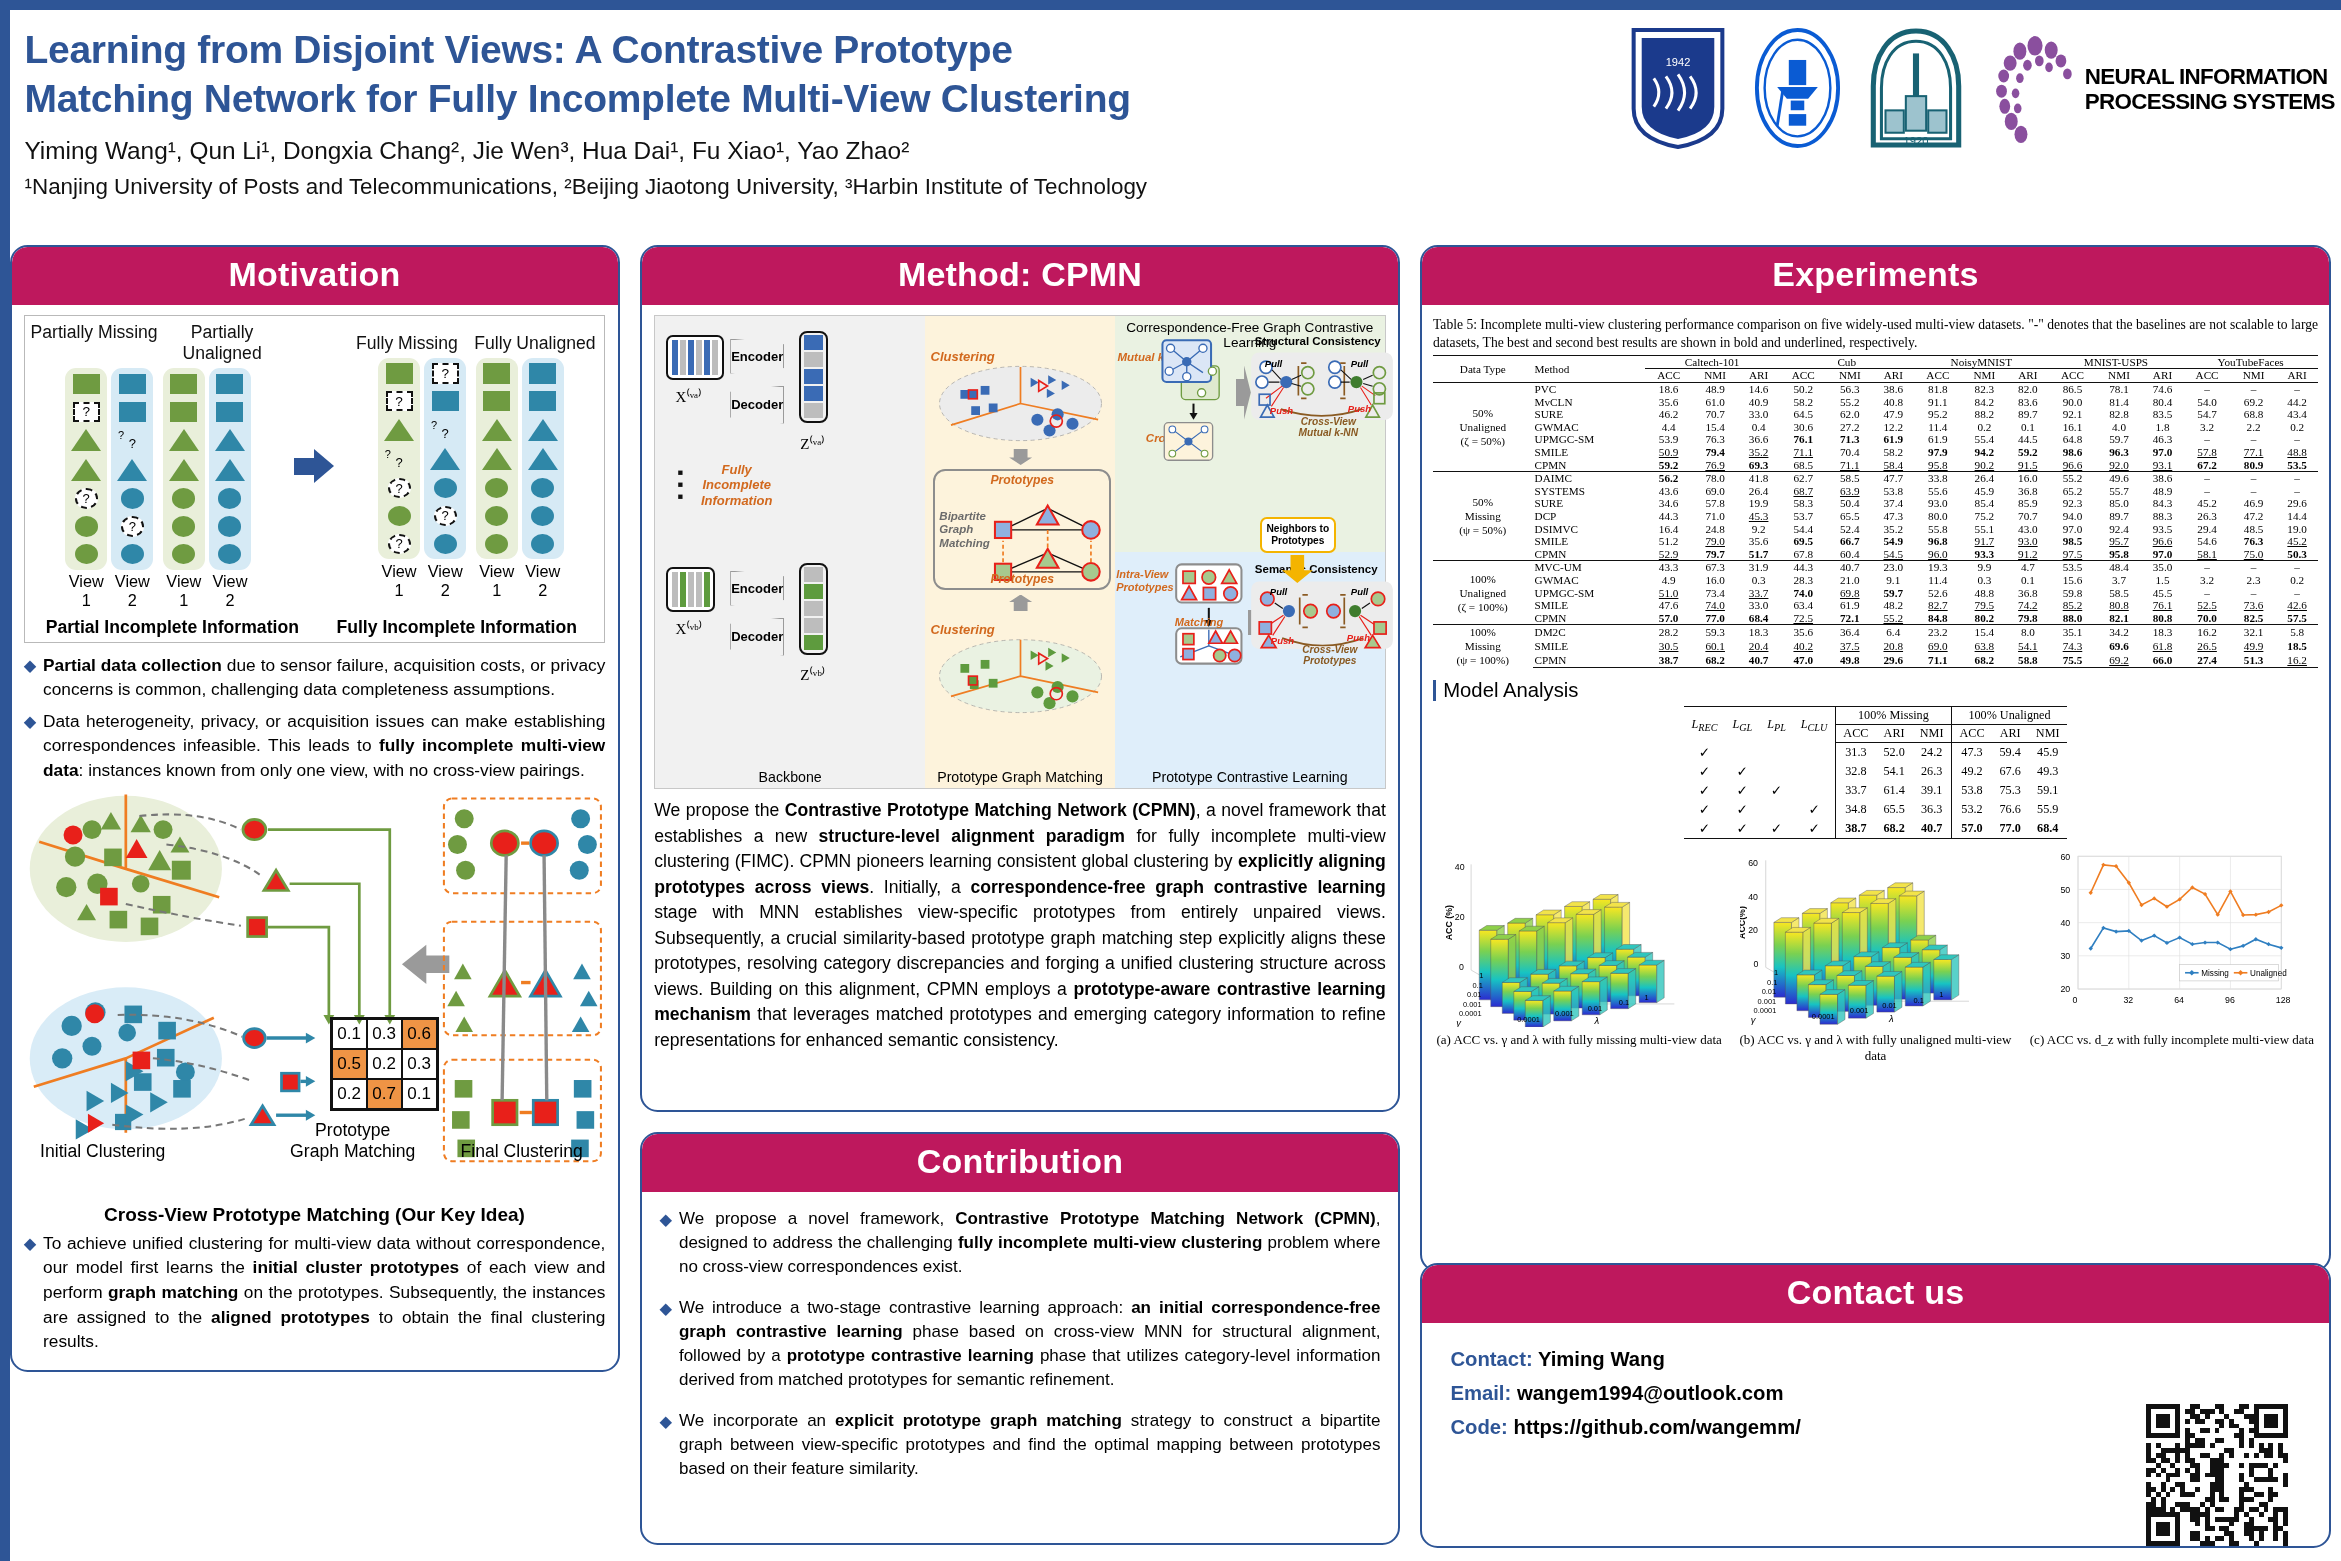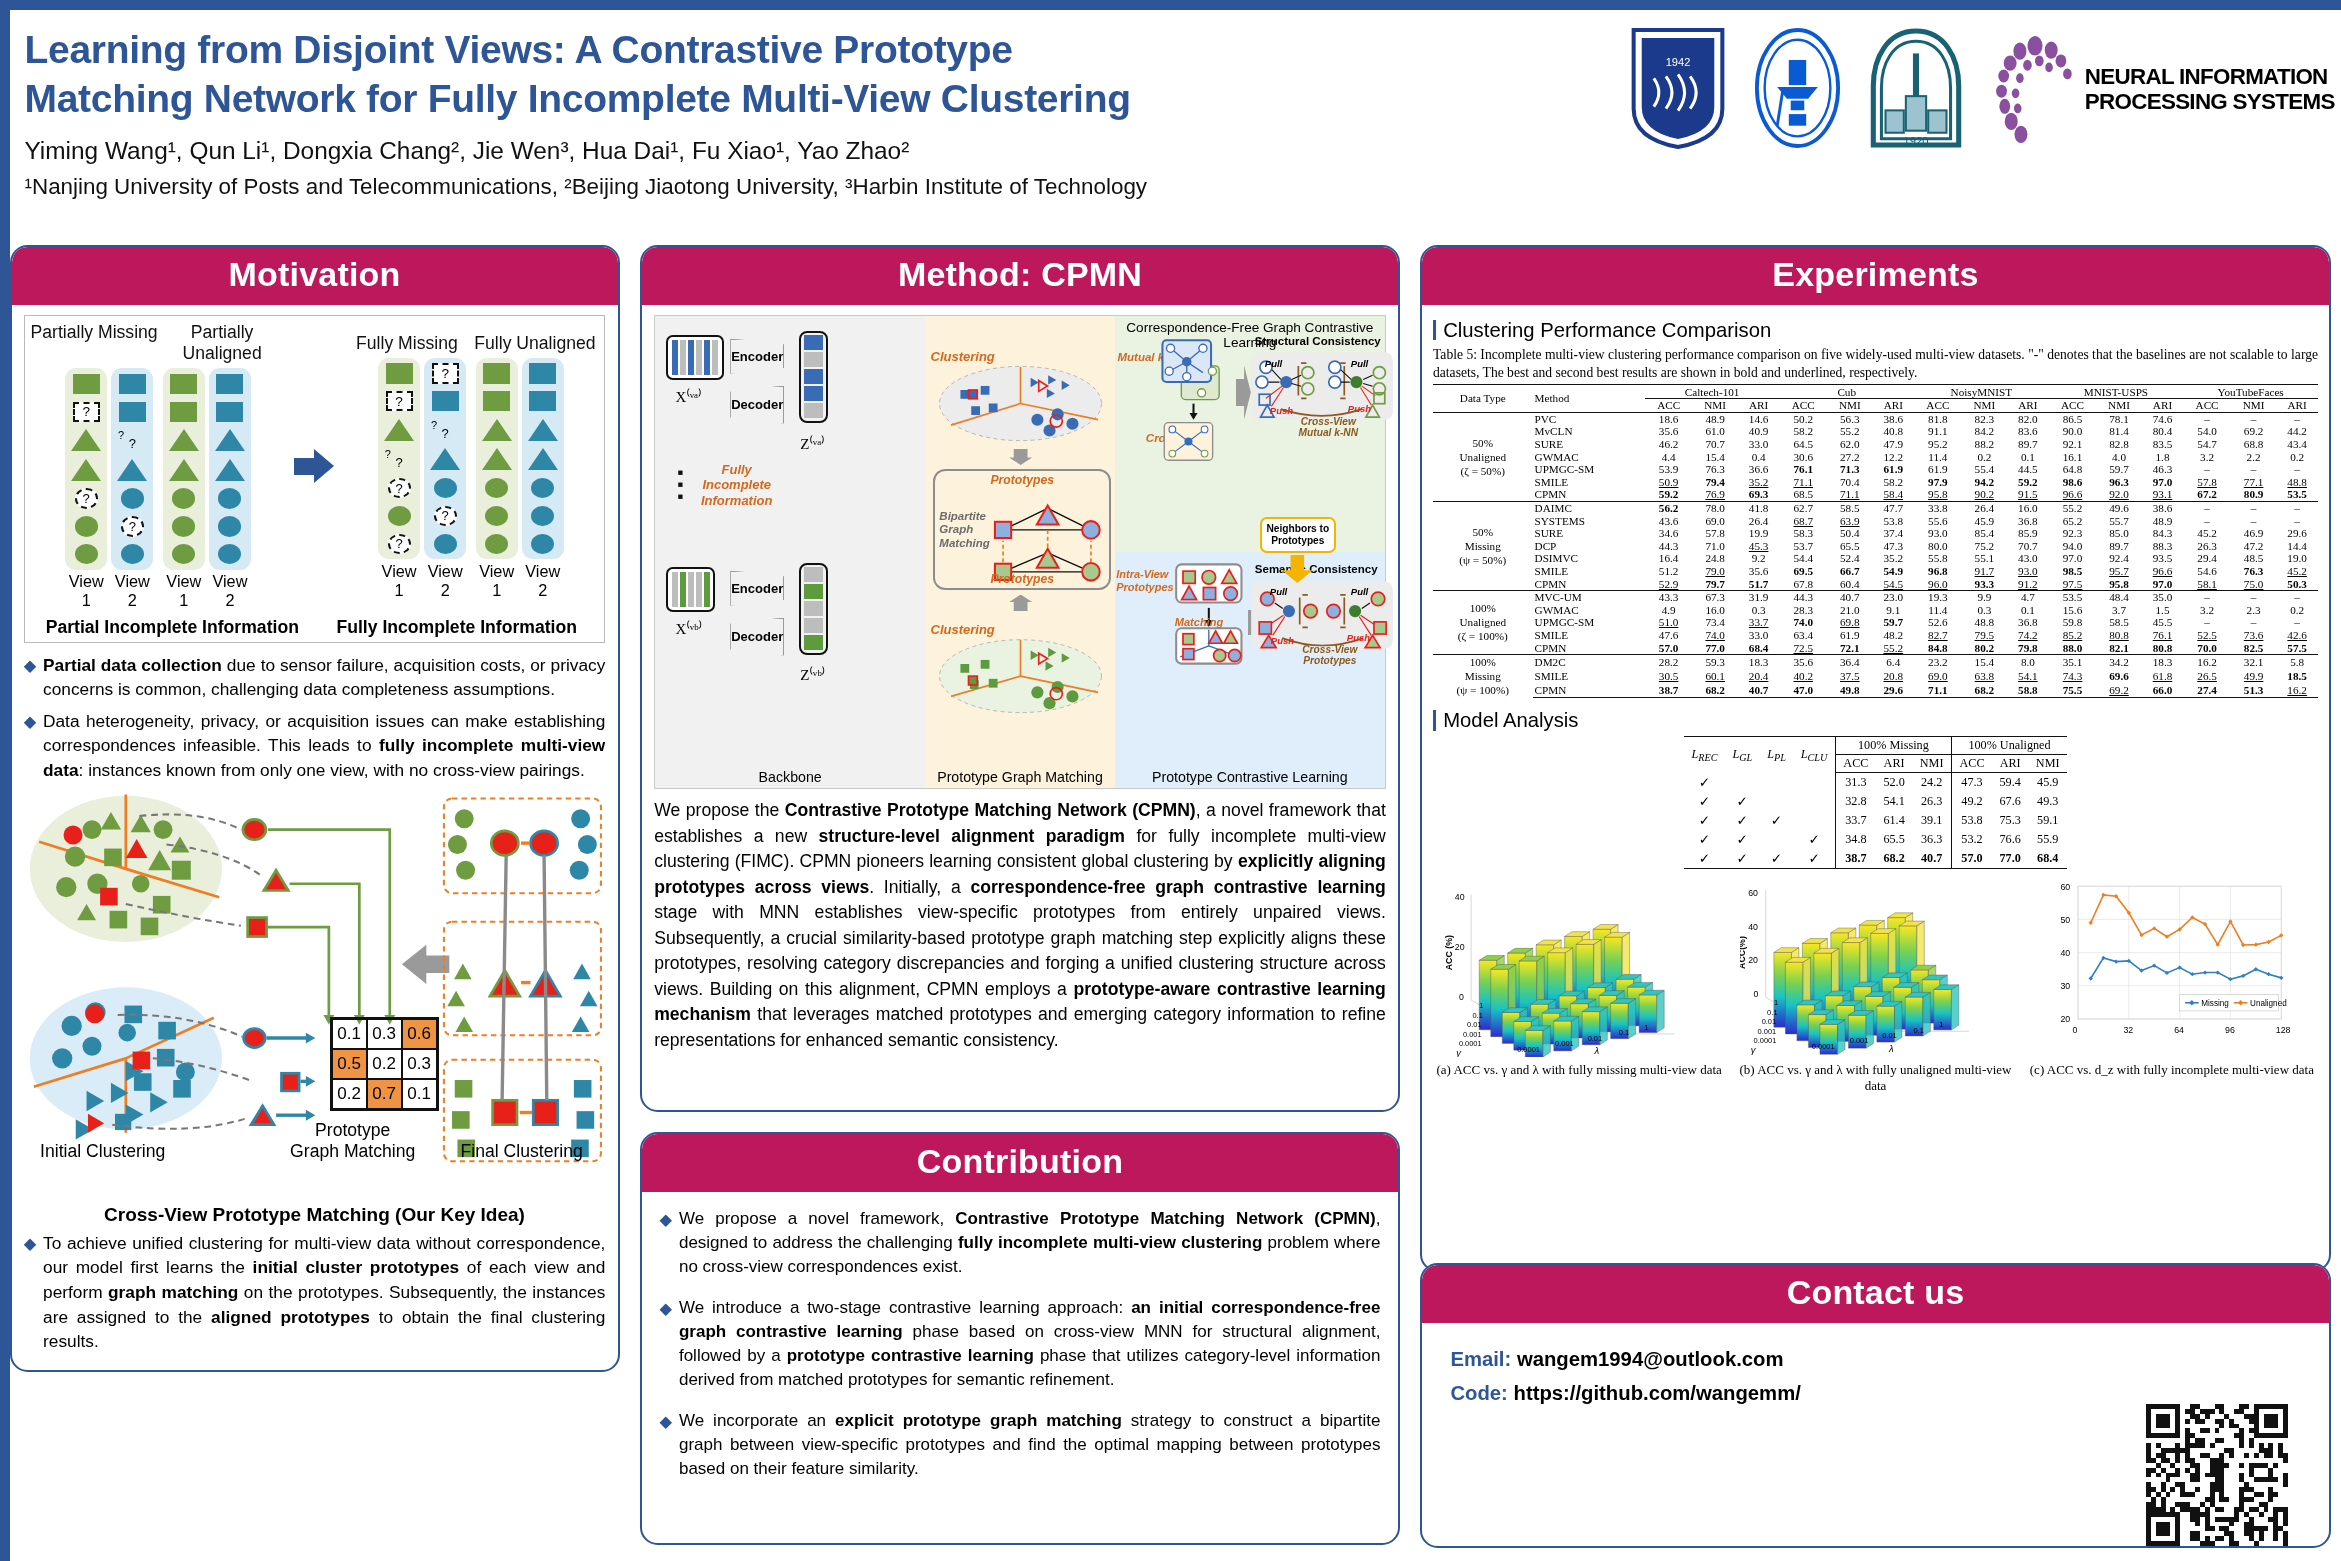--- a/index.html
+++ b/index.html
@@ -814,21 +814,20 @@
     <div class="bullet" style="font-size:17px;">
       <span class="dia">◆</span>
       <span><span>We incorporate an </span><b>explicit prototype graph matching</b><span> strategy to construct a bipartite graph between view-specific prototypes and find the optimal mapping between prototypes based on their feature similarity.</span></span>
     </div>
   </div>
 </div>
 
 <div class="panel col3" style="height:1027px;">
   <div class="panel-head">Experiments</div>
   <div class="panel-body" style="padding:6.8px 11px;">
-    <div class="subhead">Clustering Performance Comparison</div>
     <div class="tcap">Table 5: Incomplete multi-view clustering performance comparison on five widely-used multi-view datasets. "-" denotes that the baselines are not scalable to large datasets, The best and second best results are shown in bold and underlined, respectively.</div>
 
     <table class="res">
       <thead>
         <tr class="rule-top">
           <td rowspan="2" style="vertical-align:middle">Data Type</td>
           <td rowspan="2" class="lft" style="vertical-align:middle">Method</td>
           <td colspan="3" class="ds-group">Caltech-101</td>
           <td colspan="3" class="ds-group">Cub</td>
           <td colspan="3" class="ds-group">NoisyMNIST</td>
@@ -1647,20 +1646,23 @@
         </svg>
         <div class="chartcap">(c) ACC vs. d_z with fully incomplete multi-view data</div>
       </div>
     </div>
   </div>
 </div>
 
 <div class="panel col3b">
   <div class="panel-head">Contact us</div>
   <div class="panel-body" style="position:relative;height:203px;padding:13.6px 23px;">
+    <div class="contact-row">
+      <b class="k">Contact:</b><b> Yiming Wang</b>
+    </div>
     <div class="contact-row">
       <b class="k">Email:</b><b> wangem1994@outlook.com</b>
     </div>
     <div class="contact-row">
       <b class="k">Code:</b><b> https://github.com/wangemm/</b>
     </div>
     <svg class="qr" viewBox="0 0 29 29" shape-rendering="crispEdges">
       <rect width="29" height="29" fill="#fff"></rect>
       <g fill="#111" id="qr-cells">
           <rect x="0" y="0" width="1" height="1"></rect>

